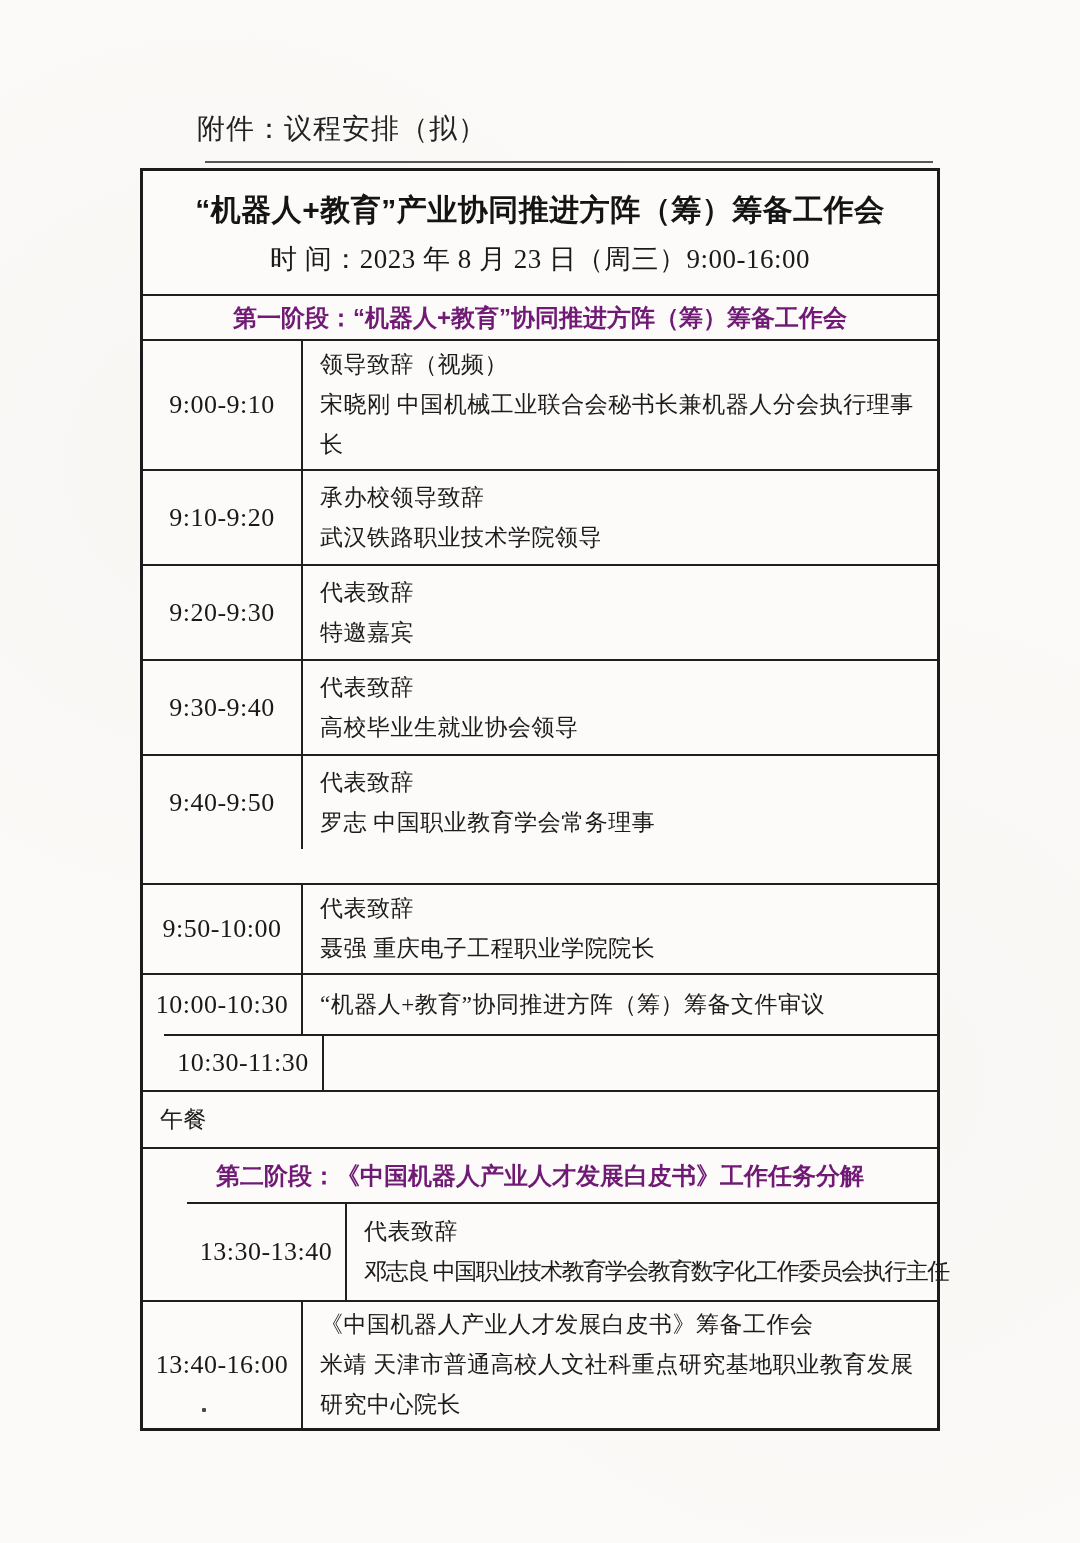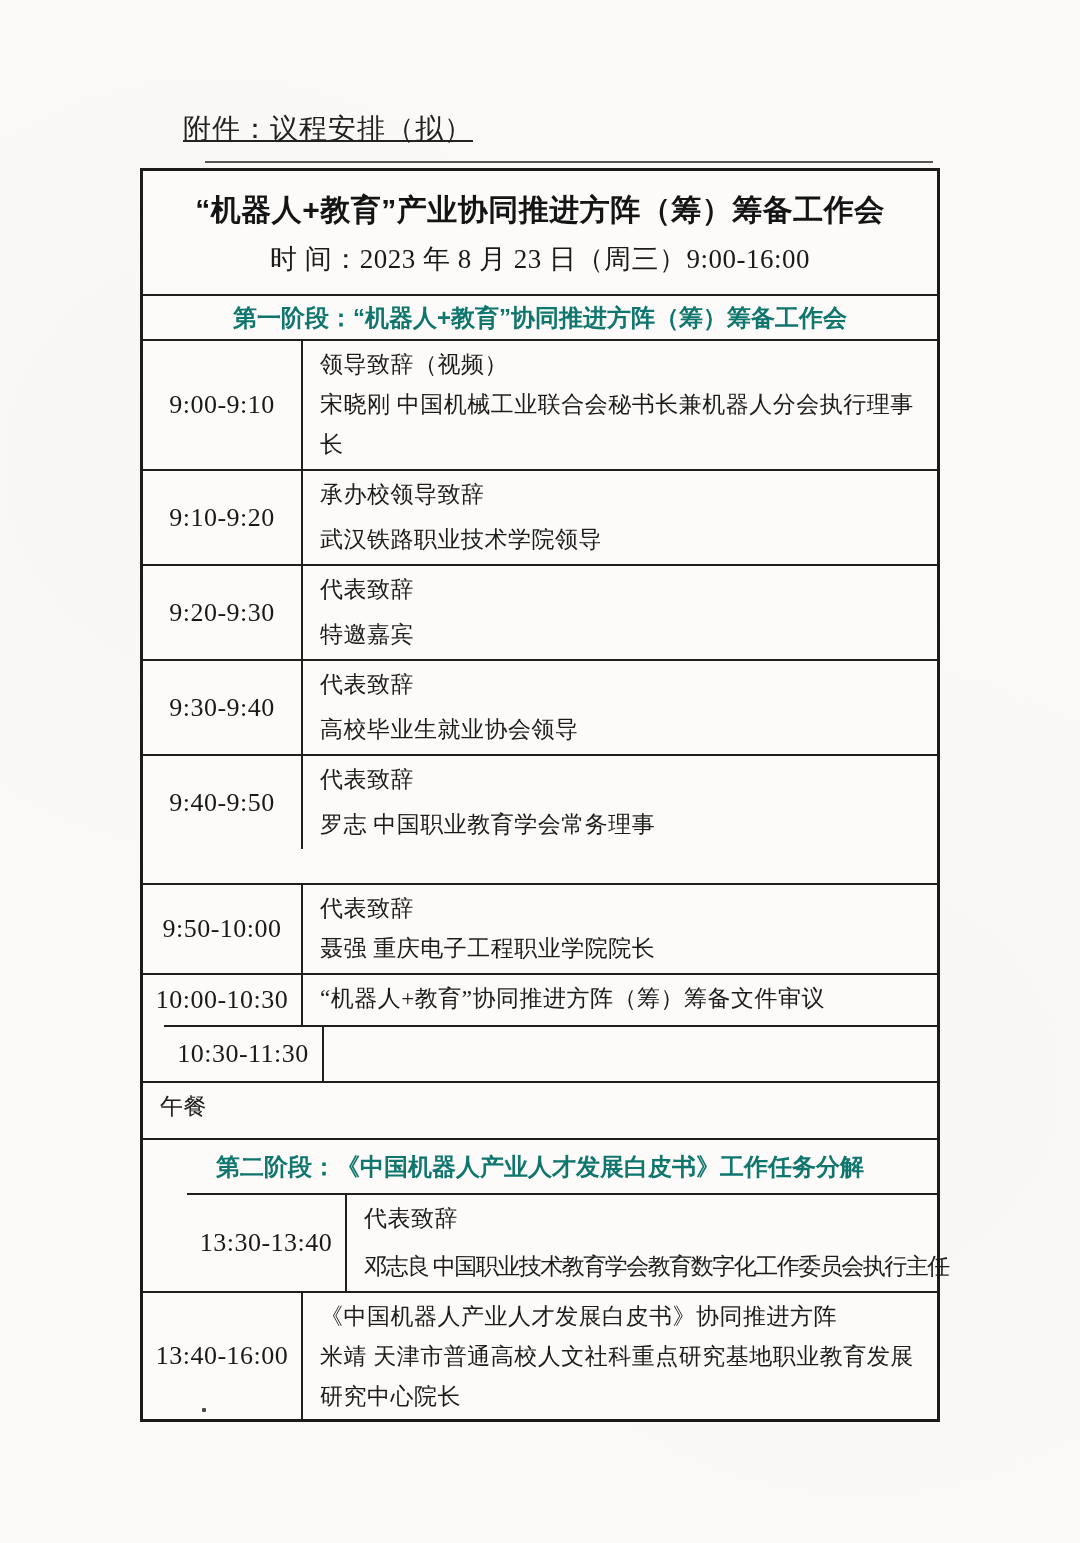--- a/index.html
+++ b/index.html
@@ -13,25 +13,24 @@
   }
   .sheet{
     position:absolute;inset:0;
     background:
       radial-gradient(circle at 20% 30%, rgba(210,205,195,0.08), transparent 40%),
       radial-gradient(circle at 80% 70%, rgba(210,205,195,0.07), transparent 45%),
       #fbfaf8;
   }
   .attachment{
     position:absolute;
-    left:183px;top:110px;
+    left:197px;top:110px;
     font-size:28px;
     letter-spacing:1px;
     color:#222;
-    text-decoration:underline;
   }
   
   .top-artifact{
     position:absolute;
     left:205px;top:161px;
     width:728px;height:2px;
     background:#3a3a3a;
     opacity:.85;
   }
   .dot-artifact{
@@ -69,21 +68,21 @@
     font-size:27px;
     letter-spacing:.5px;
     color:#1a1a1a;
   }
   .sec-header{
     border-top:2px solid #1f1f1f;
     display:flex;align-items:center;justify-content:center;
     font-family:"Liberation Sans","DejaVu Sans",sans-serif;
     font-weight:bold;
     font-size:24px;
-    color:#0f766e;
+    color:#701a75;
     box-sizing:border-box;
   }
   .sec1{height:45px;}
   .sec2{height:55px;}
   .t-row{
     border-top:2px solid #1f1f1f;
     display:flex;
     box-sizing:border-box;
   }
   .c-time{
@@ -91,38 +90,38 @@
     flex:0 0 160px;
     border-right:2px solid #1f1f1f;
     display:flex;align-items:center;justify-content:center;
     font-size:26px;
     letter-spacing:.5px;
     color:#191919;
     box-sizing:border-box;
   }
   .c-content{
     flex:1;
-    display:flex;flex-direction:column;justify-content:space-between;
+    display:flex;flex-direction:column;justify-content:center;
     padding:4px 12px 4px 17px;
     box-sizing:border-box;
   }
   .c-line{
     font-size:23px;
     line-height:40px;
     color:#1c1c1c;
     letter-spacing:.5px;
   }
   .condensed{
     letter-spacing:-1.5px;
     white-space:nowrap;
   }
   .h130{height:130px;}
   .h95{height:95px;}
   .h90{height:90px;margin-top:34px;}
-  .h52{height:52px;}
+  .h52{height:61px;}
   .h56{height:56px;margin-left:21px;}
   .h57{height:57px;}
   .h98{height:98px;margin-left:44px;}
   .h128{height:128px;}
 </style>
 </head>
 <body>
 
 <div class="sheet">
 
@@ -210,21 +209,21 @@
       <div class="c-time">13:30-13:40</div>
       <div class="c-content">
         <div class="c-line">代表致辞</div>
         <div class="c-line condensed">邓志良 中国职业技术教育学会教育数字化工作委员会执行主任</div>
       </div>
     </div>
 
     <div class="t-row h128">
       <div class="c-time">13:40-16:00</div>
       <div class="c-content">
-        <div class="c-line">《中国机器人产业人才发展白皮书》协同推进方阵</div>
+        <div class="c-line">《中国机器人产业人才发展白皮书》筹备工作会</div>
         <div class="c-line">米靖 天津市普通高校人文社科重点研究基地职业教育发展研究中心院长</div>
       </div>
     </div>
 
   </div>
 
   <div class="dot-artifact"></div>
 
 </div>
 

